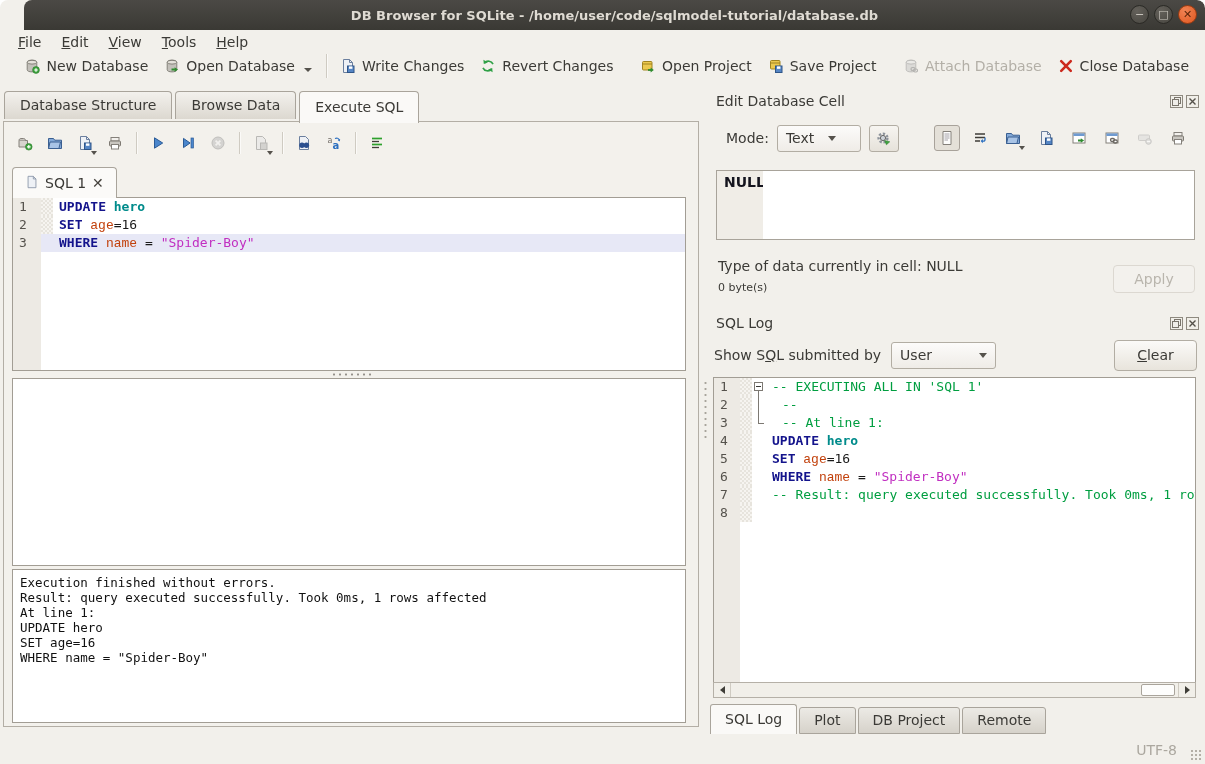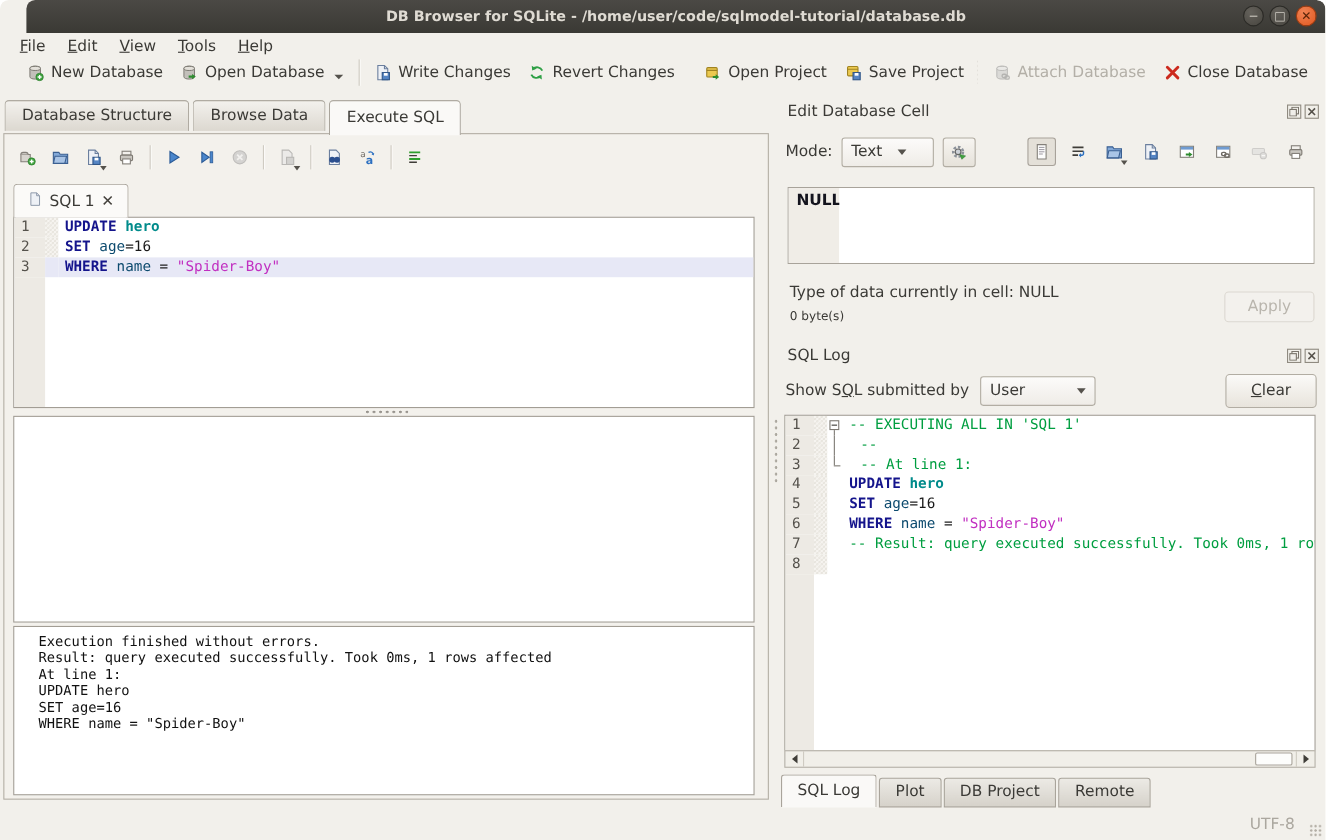--- a/index.html
+++ b/index.html
@@ -64,42 +64,42 @@
   .code-row .gutter{width:28px;flex:none;background:#edeae4;color:#55524c;padding-left:6px;box-sizing:border-box;}
   .code-row .checker{width:12px;flex:none;background-color:#f6f4f0;
     background-image:linear-gradient(45deg,#e7e4dd 25%,transparent 25%,transparent 75%,#e7e4dd 75%),
       linear-gradient(45deg,#e7e4dd 25%,transparent 25%,transparent 75%,#e7e4dd 75%);
     background-position:0 0,2px 2px;background-size:4px 4px;}
   .code-row .fold-col{width:14px;flex:none;position:relative;}
   .code-row .code-text{flex:1;padding-left:6px;white-space:pre;overflow:hidden;}
   .code-row.hl .checker,.code-row.hl .code-text,.code-row.hl .fold-col{background:#e7e8f6;}
   .tok-keyword{color:#14148c;font-weight:bold;}
   .tok-table{color:#008b8b;font-weight:bold;}
-  .tok-field{color:#0c4a6e;}
+  .tok-field{color:#c2410c;font-family:Liberation Mono, monospace;}
   .tok-string{color:#c12fc1;}
   .tok-comment{color:#009e40;}
   .tok-plain{color:#1a1a1a;}
   .fold-start .fbox{position:absolute;left:2px;top:4px;width:9px;height:9px;border:1px solid #7d7973;background:#fff;box-sizing:border-box;}
   .fold-start .fbox:after{content:"";position:absolute;left:1px;right:1px;top:3px;height:1px;background:#3b3a36;}
   .fold-start .vline{position:absolute;left:6px;top:13px;bottom:0;width:1px;background:#7d7973;}
   .fold-mid .vline{position:absolute;left:6px;top:0;bottom:0;width:1px;background:#7d7973;}
   .fold-end .vline{position:absolute;left:6px;top:0;height:9px;width:1px;background:#7d7973;}
   .fold-end .hline{position:absolute;left:6px;top:9px;width:6px;height:1px;background:#7d7973;}
   .code-text.indent{padding-left:16px;}
   .hsplit{position:absolute;left:0;right:0;top:249px;height:6px;display:flex;align-items:center;justify-content:center;}
   .hsplit .dots{width:40px;height:3px;background-image:radial-gradient(circle,#94908a 1px,transparent 1.2px);background-size:6px 3px;}
   .grid-frame{position:absolute;left:8px;right:12px;top:256px;height:186px;border:1px solid #a29d94;background:#fff;}
   .message-frame{position:absolute;left:8px;right:12px;top:447px;height:154px;border:1px solid #a29d94;background:#fff;
-    font-family:"DejaVu Sans Mono",monospace;font-size:12.5px;line-height:15px;padding:5px 22px;box-sizing:border-box;white-space:pre;color:#111;overflow:hidden;}
+    font-family:"DejaVu Sans Mono",monospace;font-size:12.5px;line-height:15px;padding:5px 7px;box-sizing:border-box;white-space:pre;color:#111;overflow:hidden;}
   
   .dock-header{display:flex;align-items:center;font-size:14px;color:#3b3a36;padding-left:4px;position:absolute;left:2px;right:6px;height:18px;}
   .dock-header .spacer{flex:1;}
   .dock-hbtn{width:13px;height:13px;border:1px solid #8f8a80;background:#f1efe9;margin-left:3px;display:flex;align-items:center;justify-content:center;box-sizing:border-box;}
   .dock-hbtn svg{display:block;}
-  .cell-controls{position:absolute;left:4px;right:8px;top:33px;height:30px;display:flex;align-items:center;gap:8px;}
+  .cell-controls{position:absolute;left:16px;right:8px;top:33px;height:30px;display:flex;align-items:center;gap:8px;}
   .combo{height:27px;background:linear-gradient(#fcfbfa,#efece7);border:1px solid #b2ada3;border-radius:3px;
     display:flex;align-items:center;padding:0 8px;font-size:14px;box-sizing:border-box;}
   .combo .carrow{width:0;height:0;border-left:4px solid transparent;border-right:4px solid transparent;border-top:5px solid #55524c;margin-left:14px;}
   .gear-btn{width:30px;height:27px;border:1px solid #b2ada3;border-radius:3px;background:linear-gradient(#f7f5f1,#e6e2da);
     display:flex;align-items:center;justify-content:center;box-sizing:border-box;}
   .cell-icons{display:flex;align-items:center;gap:7px;margin-left:auto;padding-right:6px;}
   .cell-editor{position:absolute;left:6px;right:10px;top:80px;height:68px;border:1px solid #a8a39a;background:#fff;display:flex;}
   .cell-editor .cgutter{width:46px;background:#f0ede7;font-family:"DejaVu Sans",sans-serif;font-size:14px;color:#14141e;padding:3px 0 0 7px;box-sizing:border-box;font-weight:bold;}
   .cell-type{position:absolute;left:8px;top:168px;font-size:14px;}
   .cell-size{position:absolute;left:8px;top:191px;font-size:11px;}

